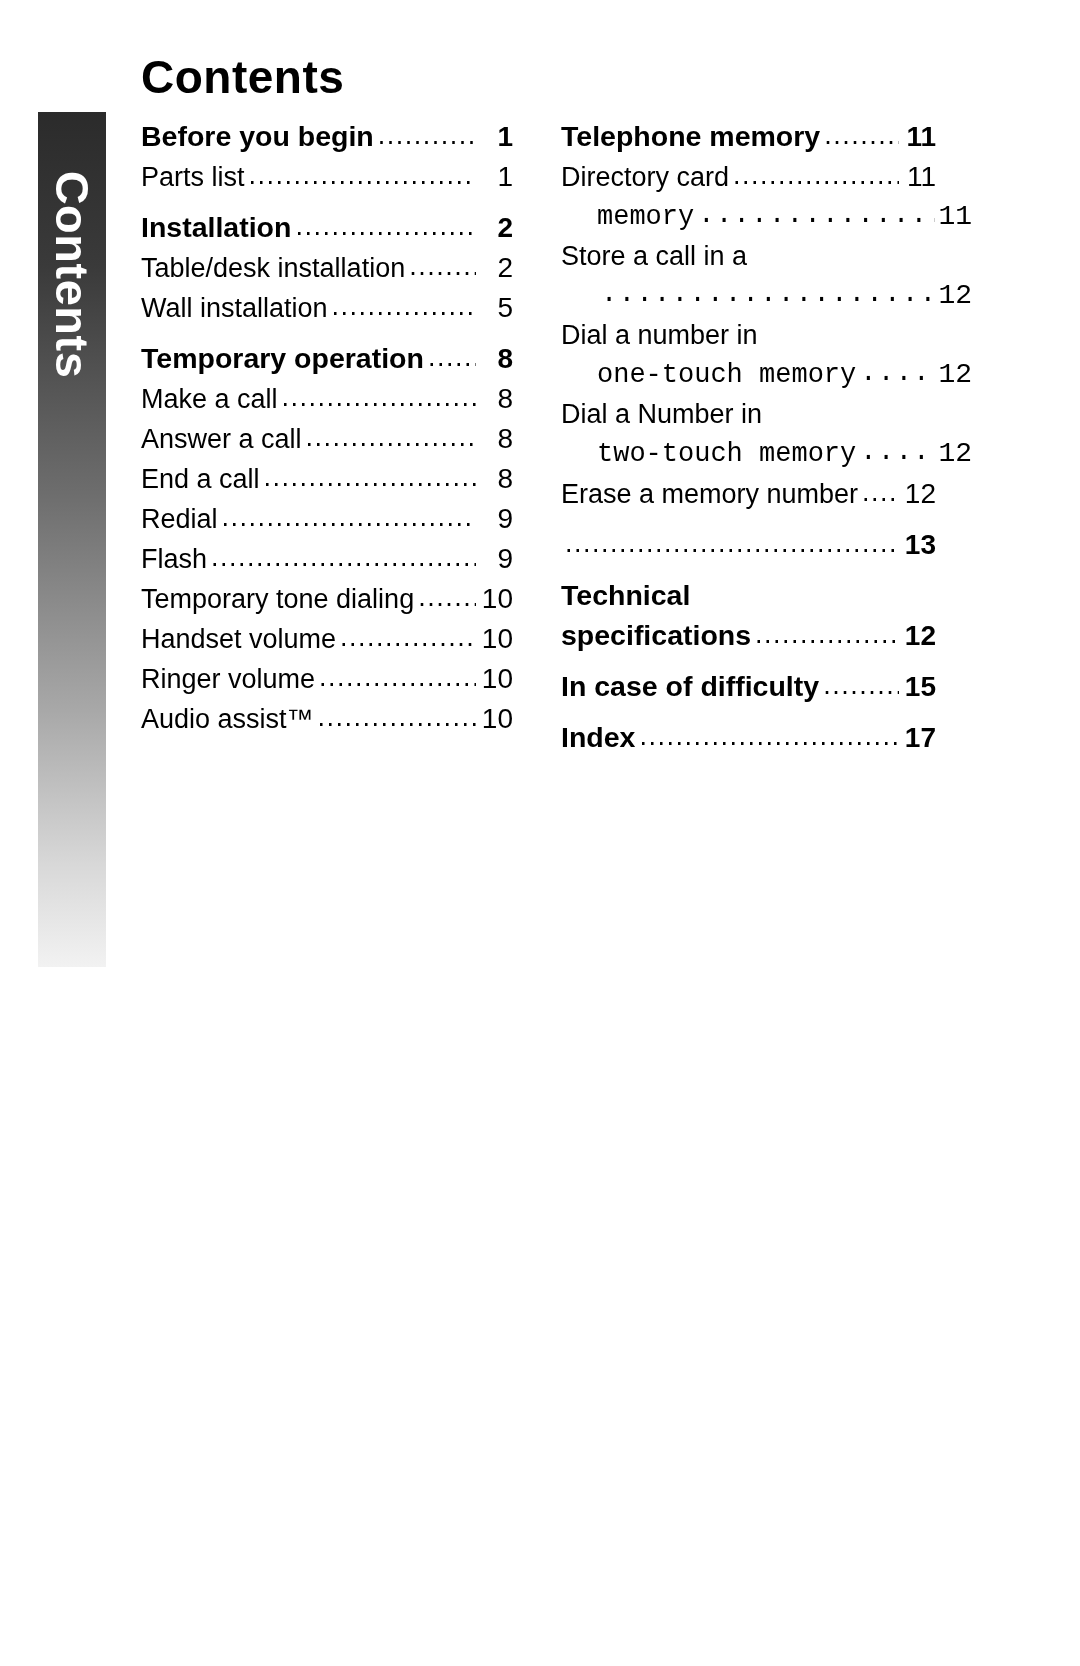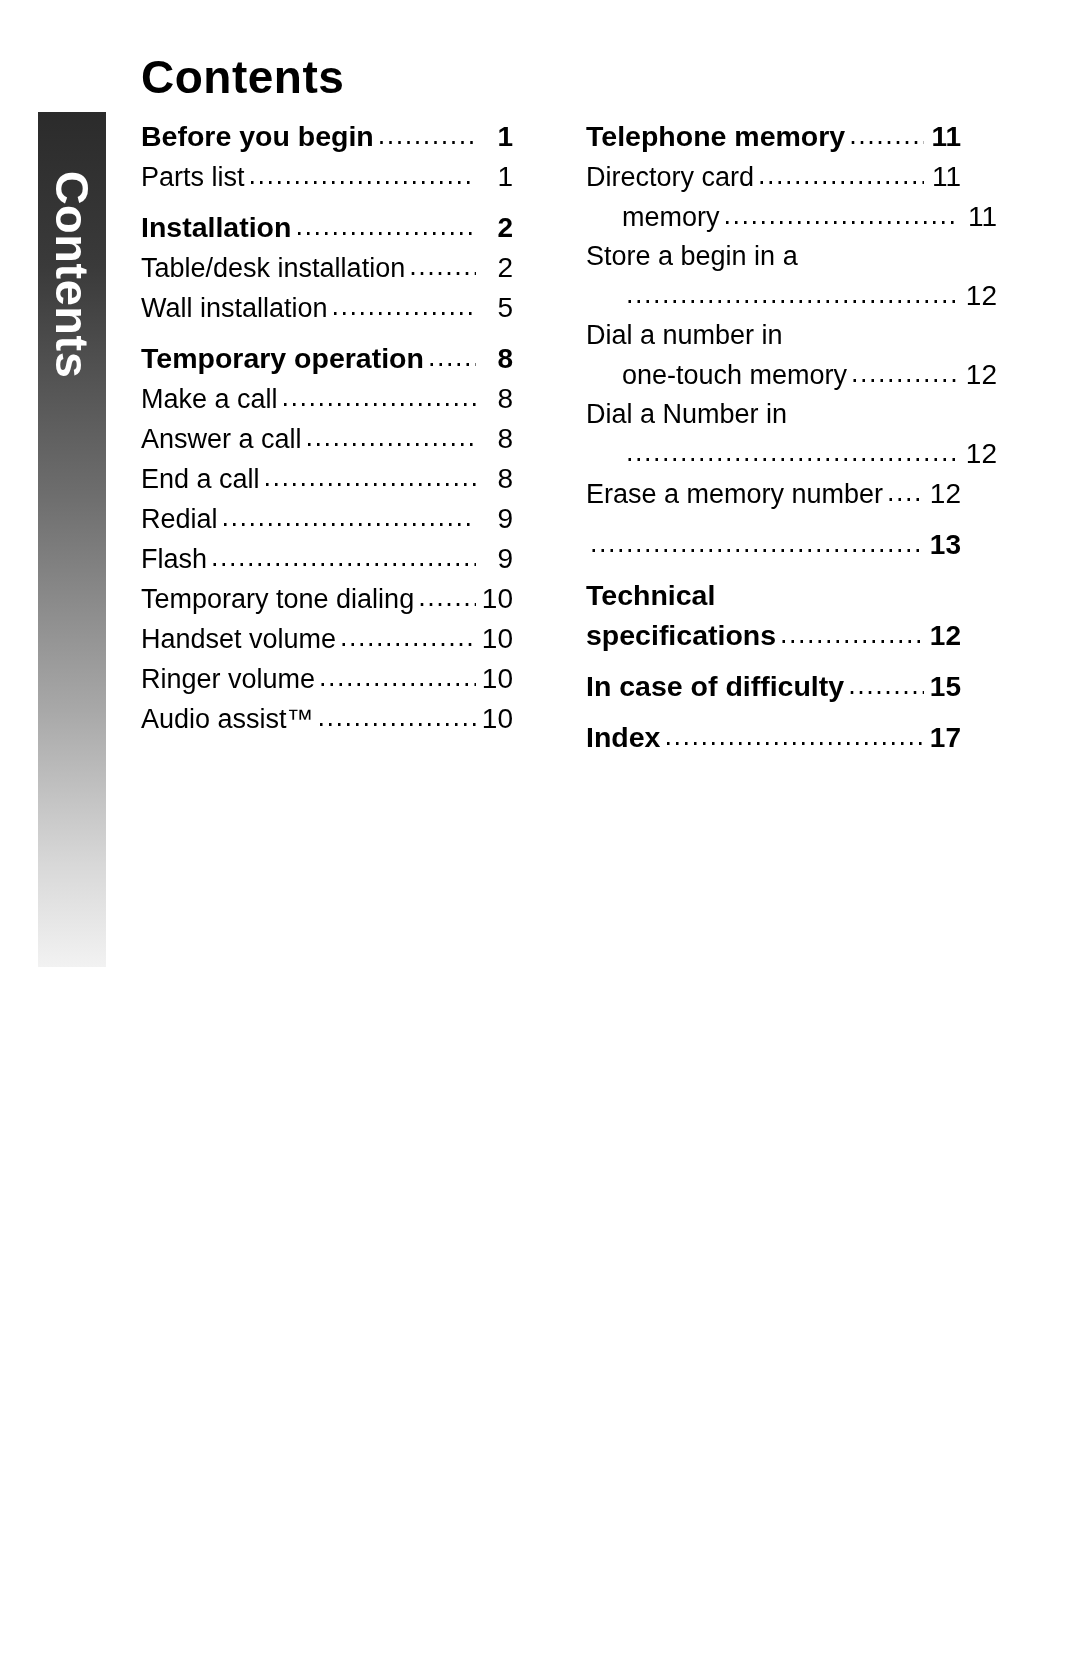--- a/index.html
+++ b/index.html
@@ -54,21 +54,21 @@
     position: absolute;
     left: 141px;
     top: 118px;
     width: 800px;
   }
   .col {
     position: absolute;
     top: 0;
   }
   .col-left { left: 0; width: 372px; }
-  .col-right { left: 420px; width: 375px; margin-left: 25px; }
+  .col-right { left: 420px; width: 375px; }
 
   .entry {
     display: flex;
     align-items: baseline;
     width: 100%;
     margin-bottom: 2px;
   }
   .entry .txt {
     white-space: nowrap;
     font-size: 27px;
@@ -94,21 +94,21 @@
     white-space: nowrap;
     font-size: 28px;
     line-height: 37px;
     text-align: right;
     min-width: 34px;
   }
   .entry.head .pg { font-weight: bold; }
   .entry.nodots .dots { visibility: hidden; }
 
   
-  .cont { padding-left: 36px; }
+  .cont { padding-left: 36px; font-family: Liberation Mono, monospace; }
 
   .gap-head { margin-top: 13px; }
 </style>
 </head>
 <body>
 
 <div class="side-tab">
   <div class="side-tab-label">Contents</div>
 </div>
 
@@ -202,21 +202,21 @@
         <span class="txt">Directory card</span>
         <span class="dots">..................................................................................</span>
         <span class="pg">11</span>
       </div>
       <div class="entry cont">
         <span class="txt">memory</span>
         <span class="dots">..................................................................................</span>
         <span class="pg">11</span>
       </div>
       <div class="entry nodots">
-        <span class="txt">Store a begin in a</span>
+        <span class="txt">Store a call in a</span>
         <span class="dots">..................................................................................</span>
         <span class="pg"></span>
       </div>
       <div class="entry cont">
         <span class="dots">..................................................................................</span>
         <span class="pg">12</span>
       </div>
       <div class="entry nodots">
         <span class="txt">Dial a number in</span>
         <span class="dots">..................................................................................</span>
@@ -226,20 +226,21 @@
         <span class="txt">one-touch memory</span>
         <span class="dots">..................................................................................</span>
         <span class="pg">12</span>
       </div>
       <div class="entry nodots">
         <span class="txt">Dial a Number in</span>
         <span class="dots">..................................................................................</span>
         <span class="pg"></span>
       </div>
       <div class="entry cont">
+        <span class="txt">two-touch memory</span>
         <span class="dots">..................................................................................</span>
         <span class="pg">12</span>
       </div>
       <div class="entry">
         <span class="txt">Erase a memory number</span>
         <span class="dots">..................................................................................</span>
         <span class="pg">12</span>
       </div>
       <div class="entry head gap-head">
         <span class="dots">..................................................................................</span>

